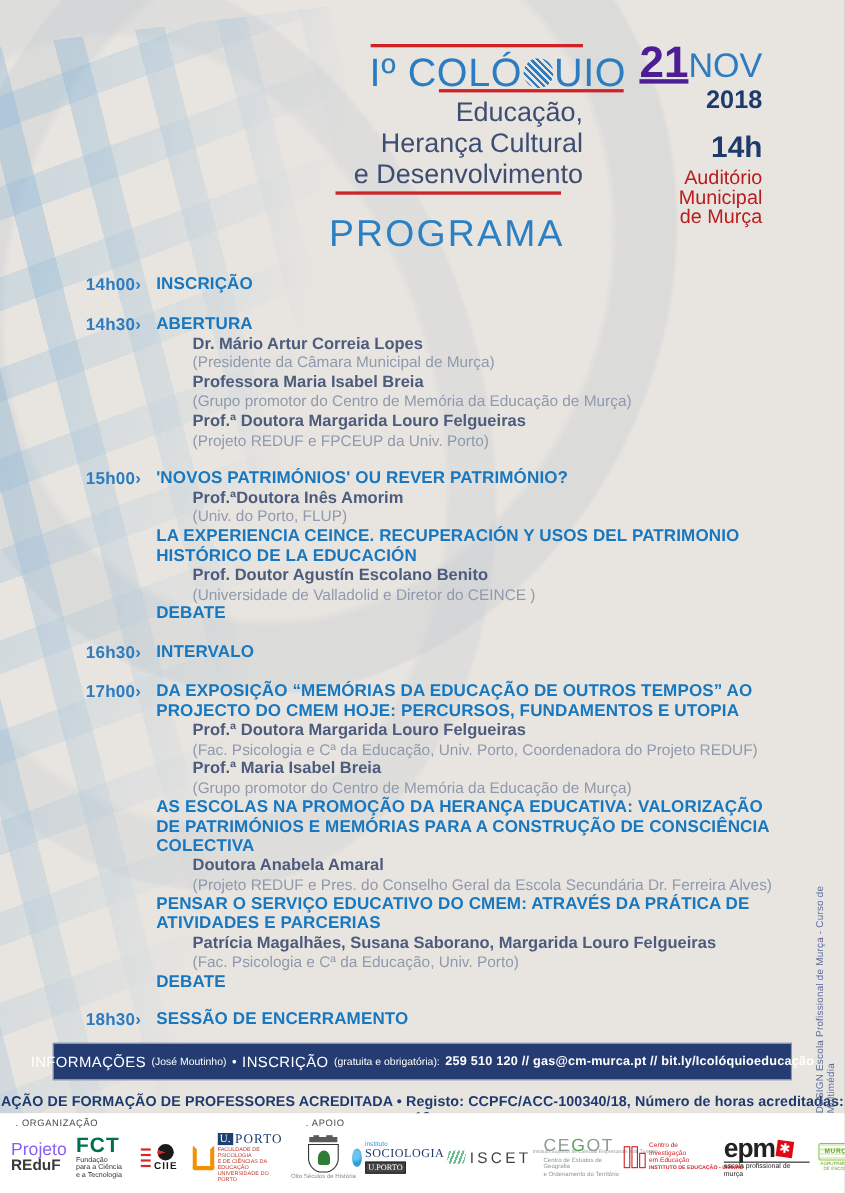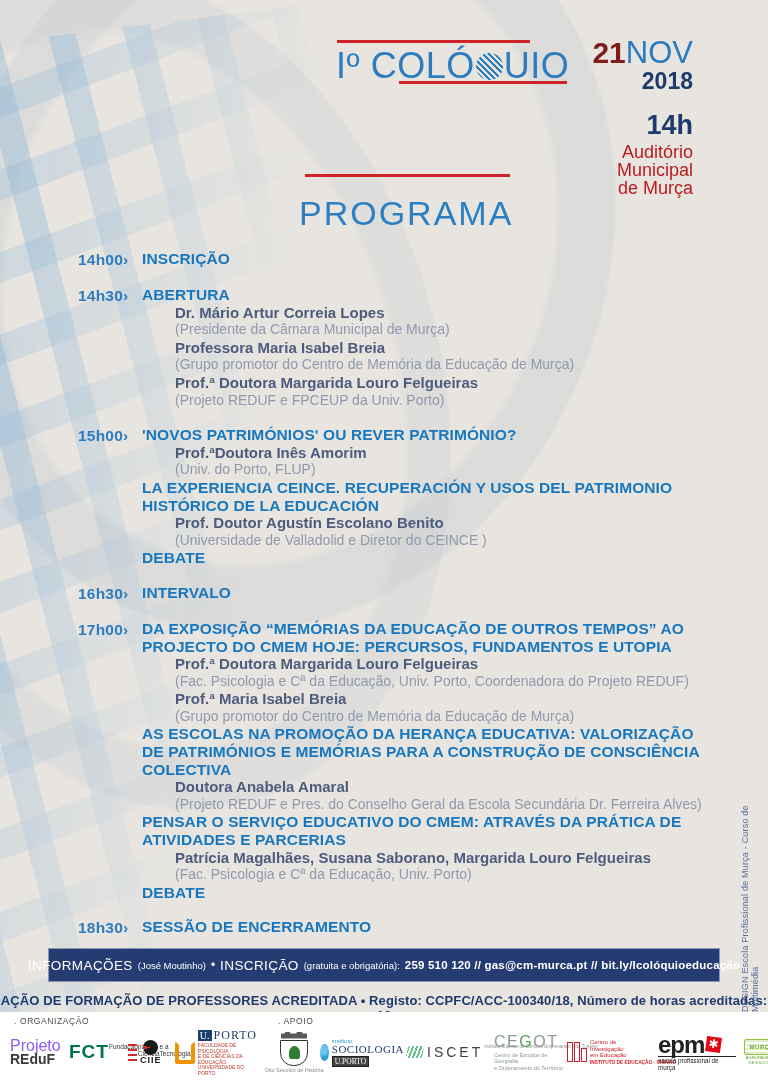--- a/index.html
+++ b/index.html
@@ -26,21 +26,21 @@
   .rl1{left:337px;top:40px;width:193px;}
   .rl2{left:399px;top:81px;width:168px;}
   .rl3{left:305px;top:174px;width:205px;}
   .main-title{position:absolute;left:336px;top:45px;font-size:36px;font-weight:500;color:#2b7cc0;
     letter-spacing:.5px;white-space:nowrap;}
   .q-circle{display:inline-block;width:27px;height:27px;border-radius:50%;margin:0 1px;
     background:repeating-linear-gradient(45deg,#2b7cc0 0 2.1px, rgba(0,0,0,0) 2.1px 4.4px);vertical-align:-2px;}
   .subtitle{position:absolute;left:220px;top:89px;width:310px;text-align:right;
     font-size:24.5px;line-height:28px;font-weight:500;color:#3d4d73;}
   .date-block{position:absolute;right:75px;top:35px;text-align:right;}
-  .d-day{font-size:30px;font-weight:700;color:#7f1d1d;}
+  .d-day{font-size:40px;font-weight:700;color:#4c1d95;text-decoration:underline;}
   .d-month{font-size:31px;font-weight:500;color:#2b7cc0;}
   .d-year{font-size:23px;font-weight:600;color:#1e3a6d;margin-top:-3px;}
   .d-time{font-size:27px;font-weight:600;color:#1e3a6d;margin-top:15px;}
   .d-venue{font-size:18px;font-weight:400;color:#b91c1c;line-height:18px;margin-top:2px;}
   .program-heading{position:absolute;left:299px;top:194px;font-size:34px;font-weight:400;
     letter-spacing:2px;color:#2b7fc3;}
 
   
   .schedule{position:absolute;left:78px;top:250px;width:640px;}
   .srow{display:flex;margin-bottom:17px;}
@@ -67,21 +67,21 @@
 
   
   .footer{position:absolute;left:0;top:1012px;width:768px;height:73px;background:#ffffff;}
   .f-label{position:absolute;top:4px;font-size:8.5px;color:#4a4a4a;letter-spacing:.6px;}
   .f-org{left:14px;} .f-apoio{left:278px;}
   .logo-row{position:absolute;top:16px;left:10px;right:2px;display:flex;align-items:center;gap:3px;}
   .logo{flex:0 0 auto;display:flex;align-items:center;gap:3px;}
   .lg-reduf{flex-direction:column;align-items:flex-start;gap:0;width:56px;}
   .lg-reduf .l1{font-size:16px;color:#8b5cf6;line-height:13px;}
   .lg-reduf .l2{font-size:14px;font-weight:700;color:#3a3a3a;line-height:14px;}
-  .lg-fct{flex-direction:row;align-items:flex-start;gap:0;width:56px;}
+  .lg-fct{flex-direction:column;align-items:flex-start;gap:0;width:56px;}
   .lg-fct .abbr{font-size:19px;font-weight:800;color:#00714e;line-height:18px;letter-spacing:1px;}
   .lg-fct .cap{font-size:6.5px;color:#333;line-height:7px;}
   .lg-ciie{width:44px;}
   .ciie-dashes{display:flex;flex-direction:column;gap:3px;}
   .ciie-dashes i{display:block;width:9px;height:2px;background:#d22a2a;}
   .ciie-right{display:flex;flex-direction:column;align-items:center;}
   .ciie-pie{width:15px;height:15px;border-radius:50%;
     background:conic-gradient(#1a1a1a 0 70%, #d22a2a 70% 80%, #1a1a1a 80% 100%);}
   .ciie-name{font-size:9px;font-weight:700;color:#1a1a1a;letter-spacing:1px;}
   .lg-uporto{width:82px;}
@@ -141,20 +141,25 @@
 
 <div class="page">
 
   <div class="bg-ring"></div>
   <div class="bg-ring2"></div>
   <div class="bg-plaid"></div>
 
   <div class="redline rl1"></div>
   <div class="main-title"><span>Iº COLÓ</span><span class="q-circle"></span><span>UIO</span></div>
   <div class="redline rl2"></div>
+  <div class="subtitle">
+    <div>Educação,</div>
+    <div>Herança Cultural</div>
+    <div>e Desenvolvimento</div>
+  </div>
   <div class="redline rl3"></div>
 
   <div class="date-block">
     <div><span class="d-day">21</span><span class="d-month">NOV</span></div>
     <div class="d-year">2018</div>
     <div class="d-time">14h</div>
     <div class="d-venue">
       <div>Auditório</div>
       <div>Municipal</div>
       <div>de Murça</div>

